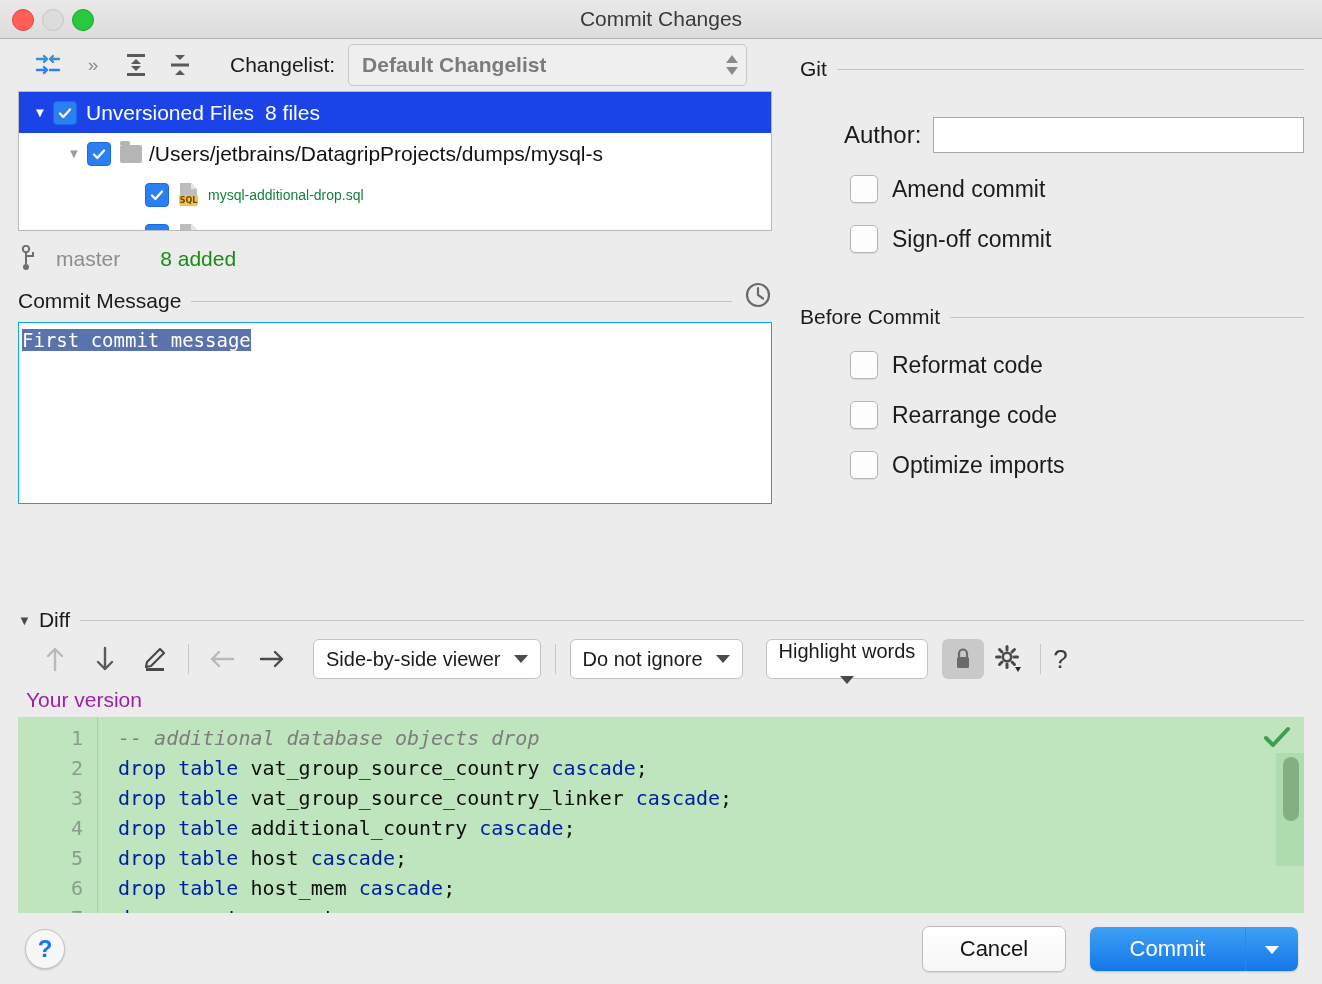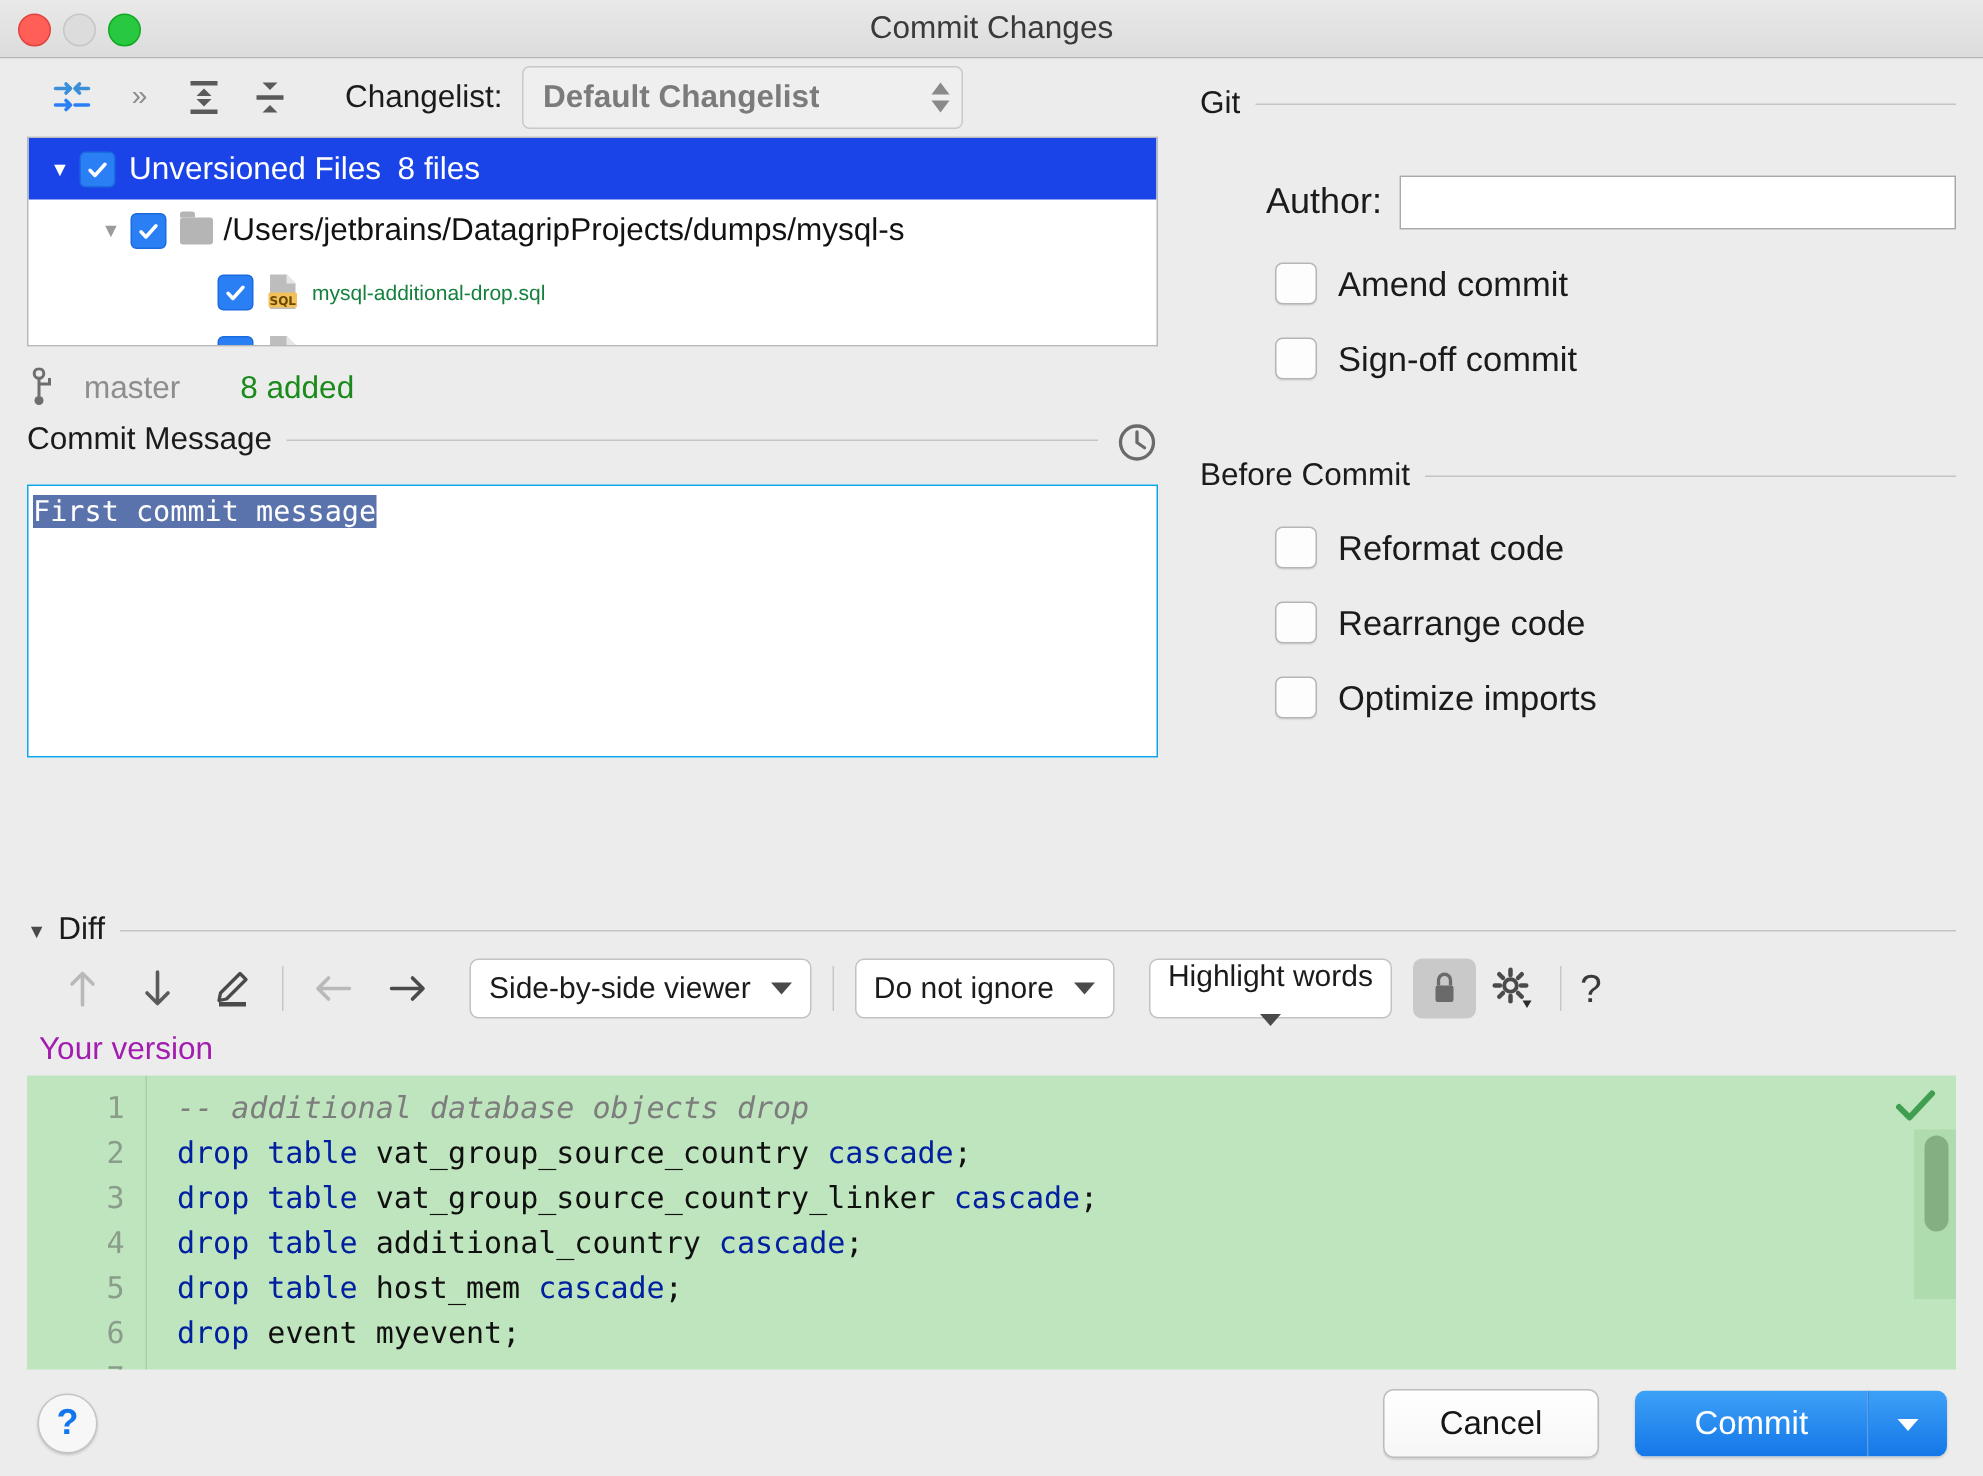--- a/index.html
+++ b/index.html
@@ -74,21 +74,21 @@
     display: flex; align-items: center; justify-content: center;
   }
   .chevrons { font-size: 19px; color: #8c8c8c; letter-spacing: -2px;}
   .changelist-label {
     font-size: 21px; color: #1b1b1b;
     margin-left: 28px; margin-right: 13px;
     white-space: nowrap;
   }
   .changelist-combo {
     position: relative;
-    width: 294px; height: 42px;
+    width: 399px; height: 42px;
     background: #efefef;
     border: 1px solid #c8c8c8;
     border-radius: 5px;
     display: flex; align-items: center;
     box-sizing: border-box;
   }
   .changelist-combo .value {
     font-size: 21px; color: #7b7b7b; font-weight: bold;
     padding-left: 13px;
     white-space: nowrap; overflow: hidden;
@@ -166,21 +166,21 @@
   .sect {
     display: flex; align-items: center;
     gap: 10px;
     font-size: 21px; color: #1b1b1b;
     white-space: nowrap;
   }
   .sect .rule { flex: 1; height: 1px; background: #c4c4c4; }
 
   
   .cm-wrap { margin: 10px 18px 0 18px; }
-  .cm-header { display:flex; align-items:flex-start; gap:12px; }
+  .cm-header { display:flex; align-items:flex-end; gap:12px; }
   .cm-box {
     margin-top: 9px;
     height: 182px;
     background: #ffffff;
     border: 1px solid #0ea5e9;
     padding: 4px 3px;
     box-sizing: border-box;
   }
   .cm-text {
     font-family: "DejaVu Sans Mono", monospace;
@@ -623,20 +623,21 @@
           <div class="ln">4</div>
           <div class="ln">5</div>
           <div class="ln">6</div>
           <div class="ln">7</div>
         </div>
         <div class="code-lines" id="code-lines">
             <div class="code-line"><span class="cmt">-- additional database objects drop</span></div>
             <div class="code-line"><span class="kw">drop table </span><span>vat_group_source_country </span><span class="kw">cascade</span><span>;</span></div>
             <div class="code-line"><span class="kw">drop table </span><span>vat_group_source_country_linker </span><span class="kw">cascade</span><span>;</span></div>
             <div class="code-line"><span class="kw">drop table </span><span>additional_country </span><span class="kw">cascade</span><span>;</span></div>
+            <div class="code-line"><span class="kw">drop table </span><span>host </span><span class="kw">cascade</span><span>;</span></div>
             <div class="code-line"><span class="kw">drop table </span><span>host_mem </span><span class="kw">cascade</span><span>;</span></div>
             <div class="code-line"><span class="kw">drop </span><span>event myevent;</span></div>
           </div>
       </div>
       <div class="check-mark">
         <svg width="30" height="26" viewBox="0 0 30 26">
             <path d="M4 13 L11 20 L26 4" stroke="#3f9e4f" stroke-width="4" fill="none" stroke-linecap="round" stroke-linejoin="round"></path>
           </svg>
       </div>
       <div class="diff-scroll">

